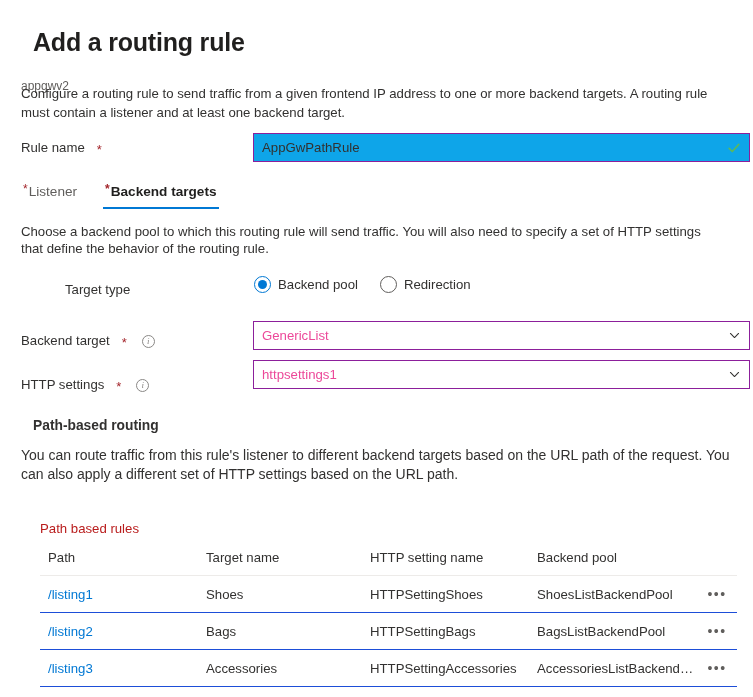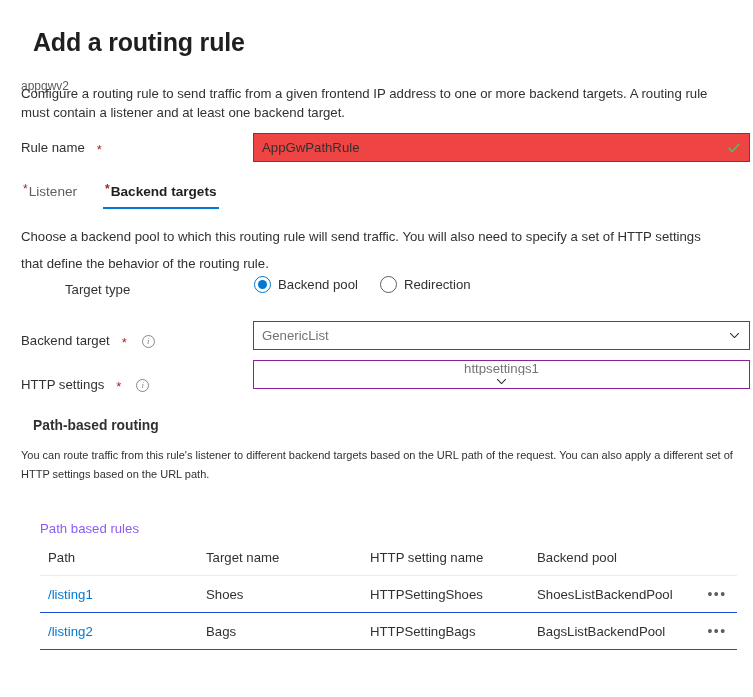--- a/index.html
+++ b/index.html
@@ -80,21 +80,21 @@
   }
 
   
   .text-input-wrap {
     position: absolute;
     left: 253px;
     top: 133px;
     width: 497px;
     height: 29px;
     border: 1px solid #8c1f9b;
-    background: #ef4444;
+    background: #0ea5e9;
     display: flex;
     align-items: center;
     padding: 0 8px;
   }
   .text-input-wrap input {
     border: none;
     outline: none;
     flex: 1;
     font-family: "Liberation Sans", sans-serif;
     font-size: 13.2px;
@@ -141,21 +141,21 @@
   }
   .tab .req-asterisk { font-size: 12px; top: 0; }
 
   
   .tab-desc {
     position: absolute;
     left: 21px;
     top: 223px;
     width: 700px;
     font-size: 13.2px;
-    line-height: 27px;
+    line-height: 17px;
     color: #323130;
   }
 
   
   .radio-group {
     position: absolute;
     left: 254px;
     top: 276px;
     display: flex;
     align-items: center;
@@ -201,21 +201,21 @@
     border: 1px solid #8c1f9b;
     background: #ffffff;
     display: flex;
     align-items: center;
     padding: 0 8px;
     cursor: pointer;
   }
   .dropdown .dd-value {
     flex: 1;
     font-size: 13.2px;
-    color: #737373;
+    color: #ec4899;
     white-space: nowrap;
     overflow: hidden;
     text-overflow: ellipsis;
   }
   .chevron {
     width: 13px; height: 13px; flex: 0 0 auto;
   }
 
   
   .section-heading {
@@ -225,32 +225,32 @@
     font-size: 13.8px;
     font-weight: 600;
     color: #323130;
     padding-left: 12px;
   }
   .section-desc {
     position: absolute;
     left: 21px;
     top: 446px;
     width: 716px;
-    font-size: 11px;
+    font-size: 14px;
     line-height: 19px;
     color: #323130;
   }
 
   
   .table-caption {
     position: absolute;
     left: 40px;
     top: 521px;
     font-size: 13.2px;
-    color: #8b5cf6;
+    color: #b91c1c;
   }
   .rules-table {
     position: absolute;
     left: 40px;
     top: 548px;
     width: 697px;
     border-collapse: collapse;
     font-size: 13.2px;
   }
   .rules-table th {
@@ -356,21 +356,21 @@
     <path d="M3 5.5 L8 10.5 L13 5.5" fill="none" stroke="#323130" stroke-width="1.3" stroke-linecap="round" stroke-linejoin="round"></path>
   </svg>
 </div>
 
 <div class="form-label" style="left:21px; top:376px;">
   <span>HTTP settings</span>
   <span class="req-asterisk">*</span>
   <span class="info-icon">i</span>
 </div>
 
-<div class="dropdown" style="top:360px;flex-direction:column;">
+<div class="dropdown" style="top:360px;">
   <span class="dd-value">httpsettings1</span>
   <svg class="chevron" viewBox="0 0 16 16">
     <path d="M3 5.5 L8 10.5 L13 5.5" fill="none" stroke="#323130" stroke-width="1.3" stroke-linecap="round" stroke-linejoin="round"></path>
   </svg>
 </div>
 
 <div class="section-heading">Path-based routing</div>
 <div class="section-desc">You can route traffic from this rule's listener to different backend targets based on the URL path of the request. You can also apply a different set of HTTP settings based on the URL path.</div>
 
 <div class="table-caption">Path based rules</div>
@@ -401,14 +401,25 @@
       <td class="col-path">
         <a class="path-link">/listing2</a>
       </td>
       <td class="col-target">Bags</td>
       <td class="col-http">HTTPSettingBags</td>
       <td class="col-pool">BagsListBackendPool</td>
       <td class="col-menu">
         <span class="ellipsis-btn">•••</span>
       </td>
     </tr>
+    <tr>
+      <td class="col-path">
+        <a class="path-link">/listing3</a>
+      </td>
+      <td class="col-target">Accessories</td>
+      <td class="col-http">HTTPSettingAccessories</td>
+      <td class="col-pool">AccessoriesListBackendP...</td>
+      <td class="col-menu">
+        <span class="ellipsis-btn">•••</span>
+      </td>
+    </tr>
   </tbody>
 </table>
 
 </body></html>

